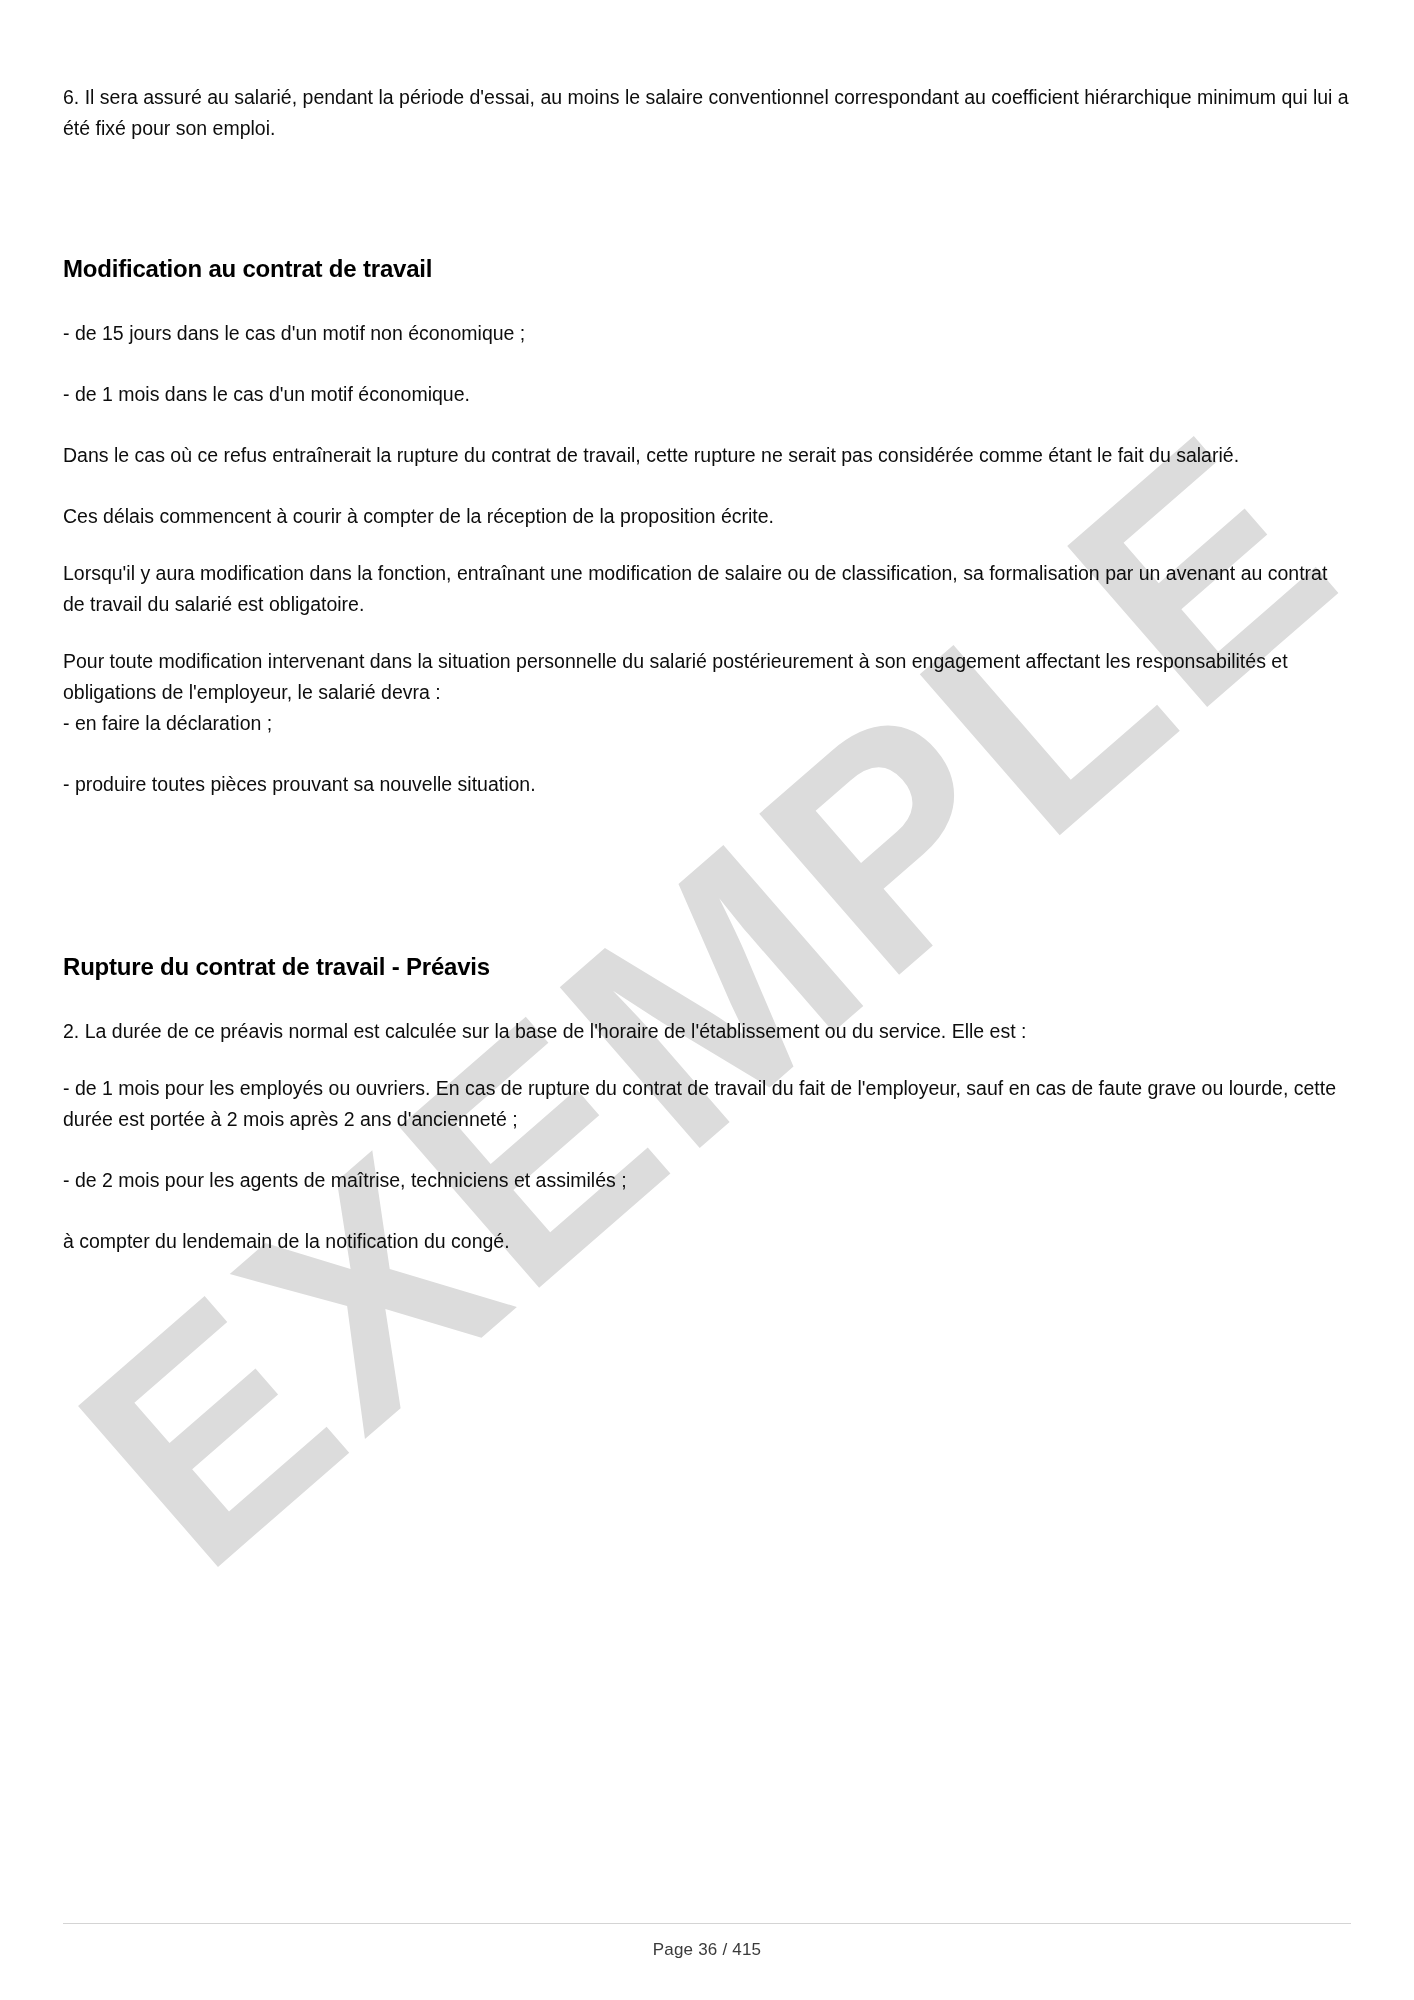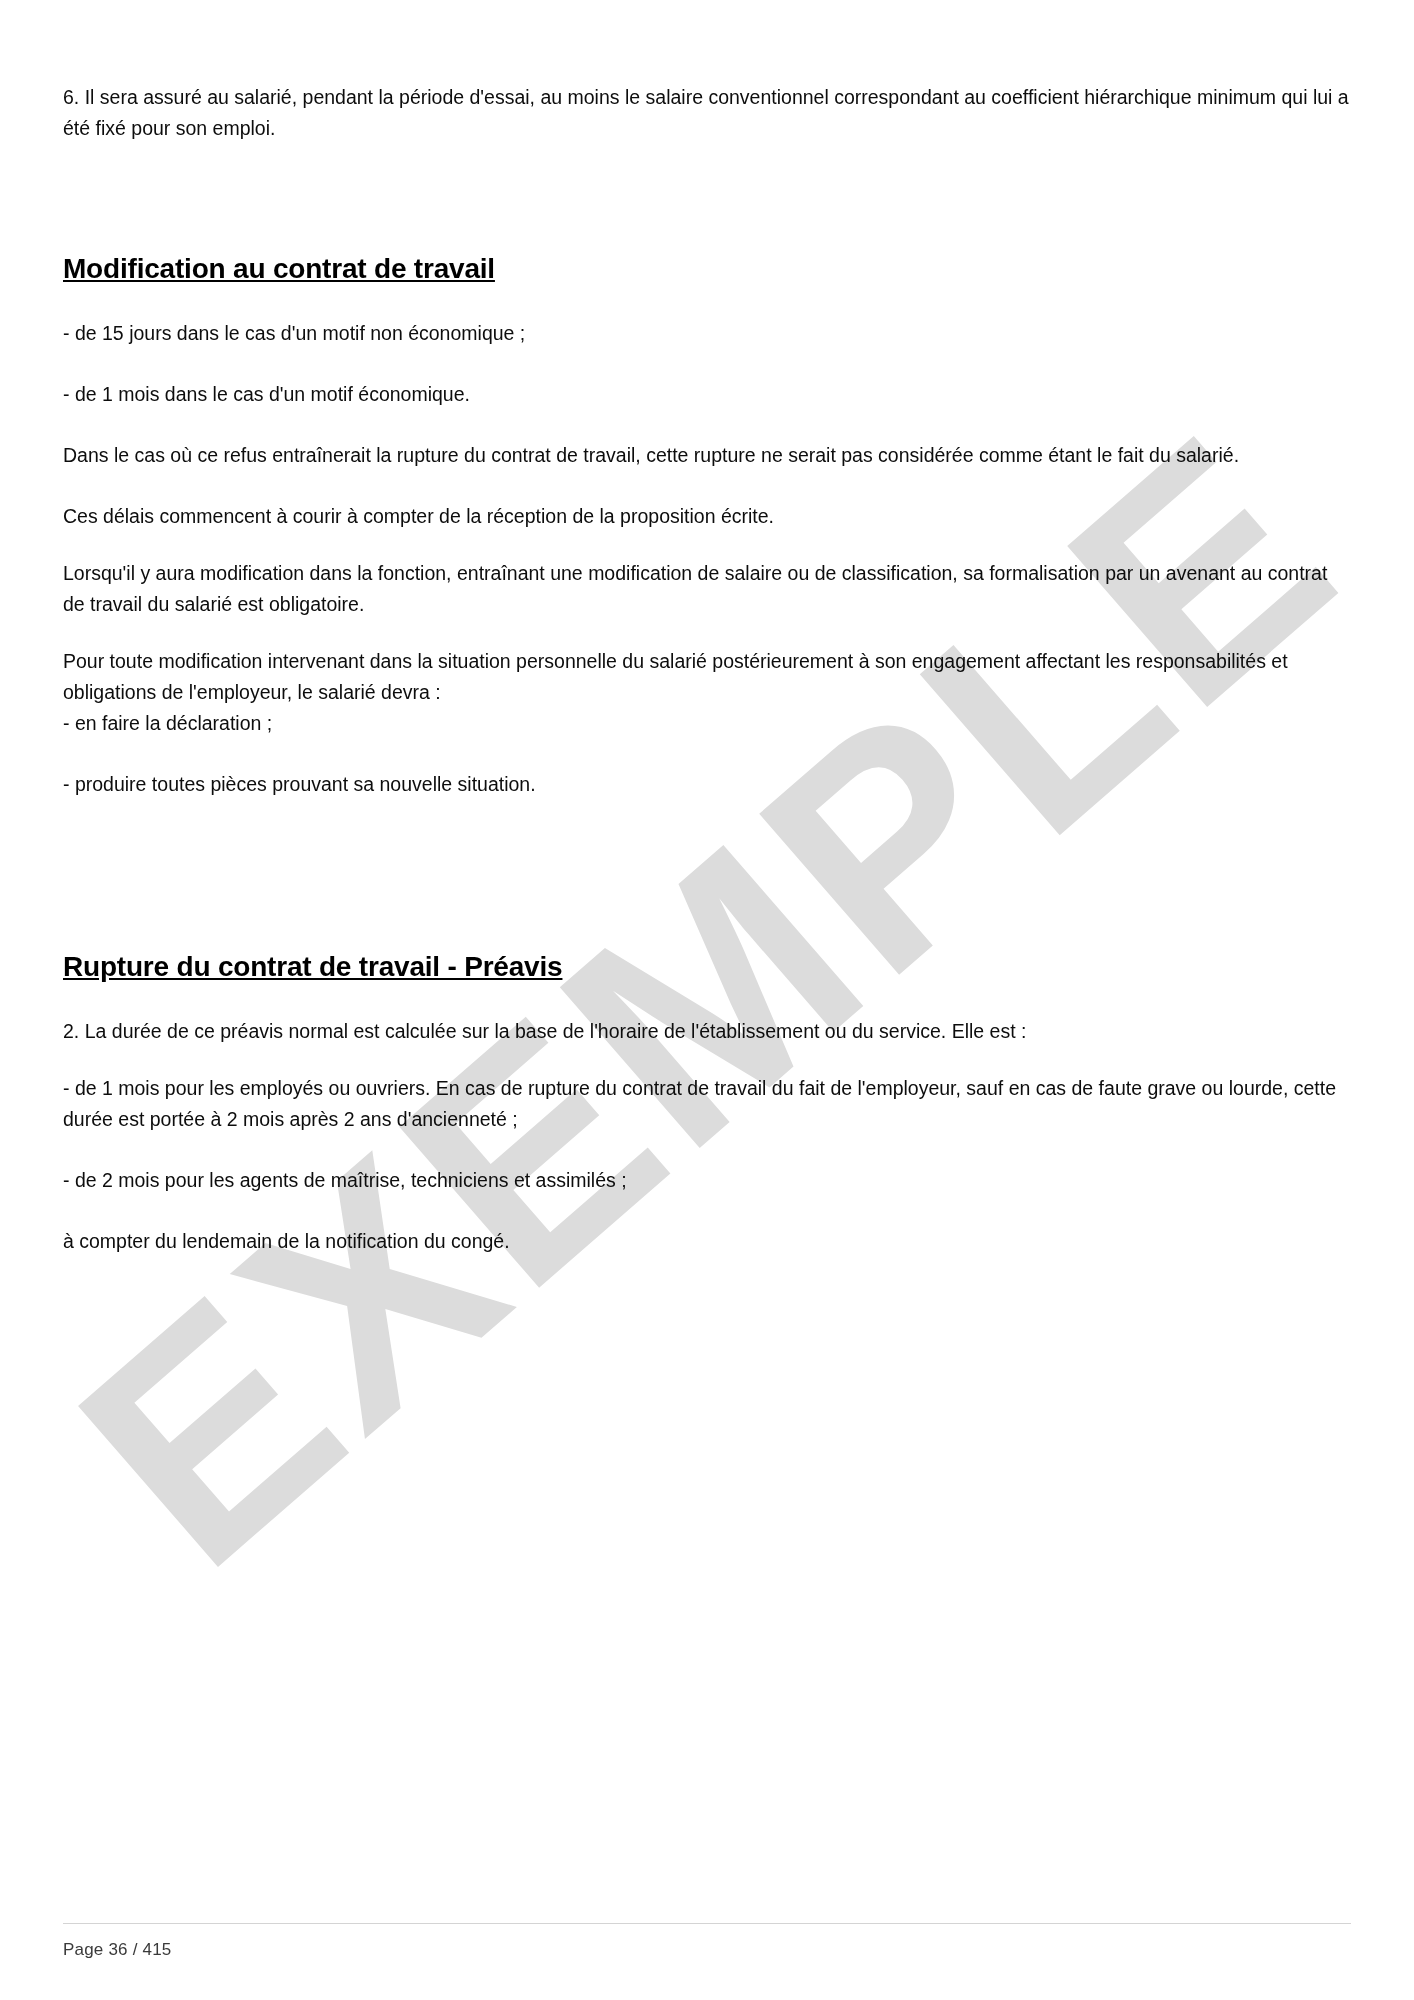--- a/index.html
+++ b/index.html
@@ -62,25 +62,24 @@
     line-height: 29px;
   }
 
   .gap-sm  { margin-top: 26px; }
   .gap-md  { margin-top: 30px; }
   .gap-0   { margin-top: 0; }
 
   h2 {
     margin: 0;
     color: #000000;
-    font-size: 28px;
+    font-size: 24px;
     font-weight: 700;
     line-height: 38px;
     letter-spacing: -0.2px;
-    text-decoration: underline;
   }
 
   .h-block-1 { margin-top: 106px; }
   .h-block-2 { margin-top: 148px; }
 
   .after-head { margin-top: 55px; }
   .after-head-2 { margin-top: 58px; }
 
   
   .footer {
@@ -90,21 +89,21 @@
     bottom: 40px;
     z-index: 2;
   }
   .footer-rule {
     height: 1px;
     background: #d4d4d4;
     width: 100%;
   }
   .footer-row {
     display: flex;
-    justify-content: flex-start;
+    justify-content: center;
     padding-top: 16px;
   }
   .footer-page {
     font-size: 17px;
     color: #3a3a3a;
     letter-spacing: 0.2px;
   }
 </style>
 </head>
 <body>

